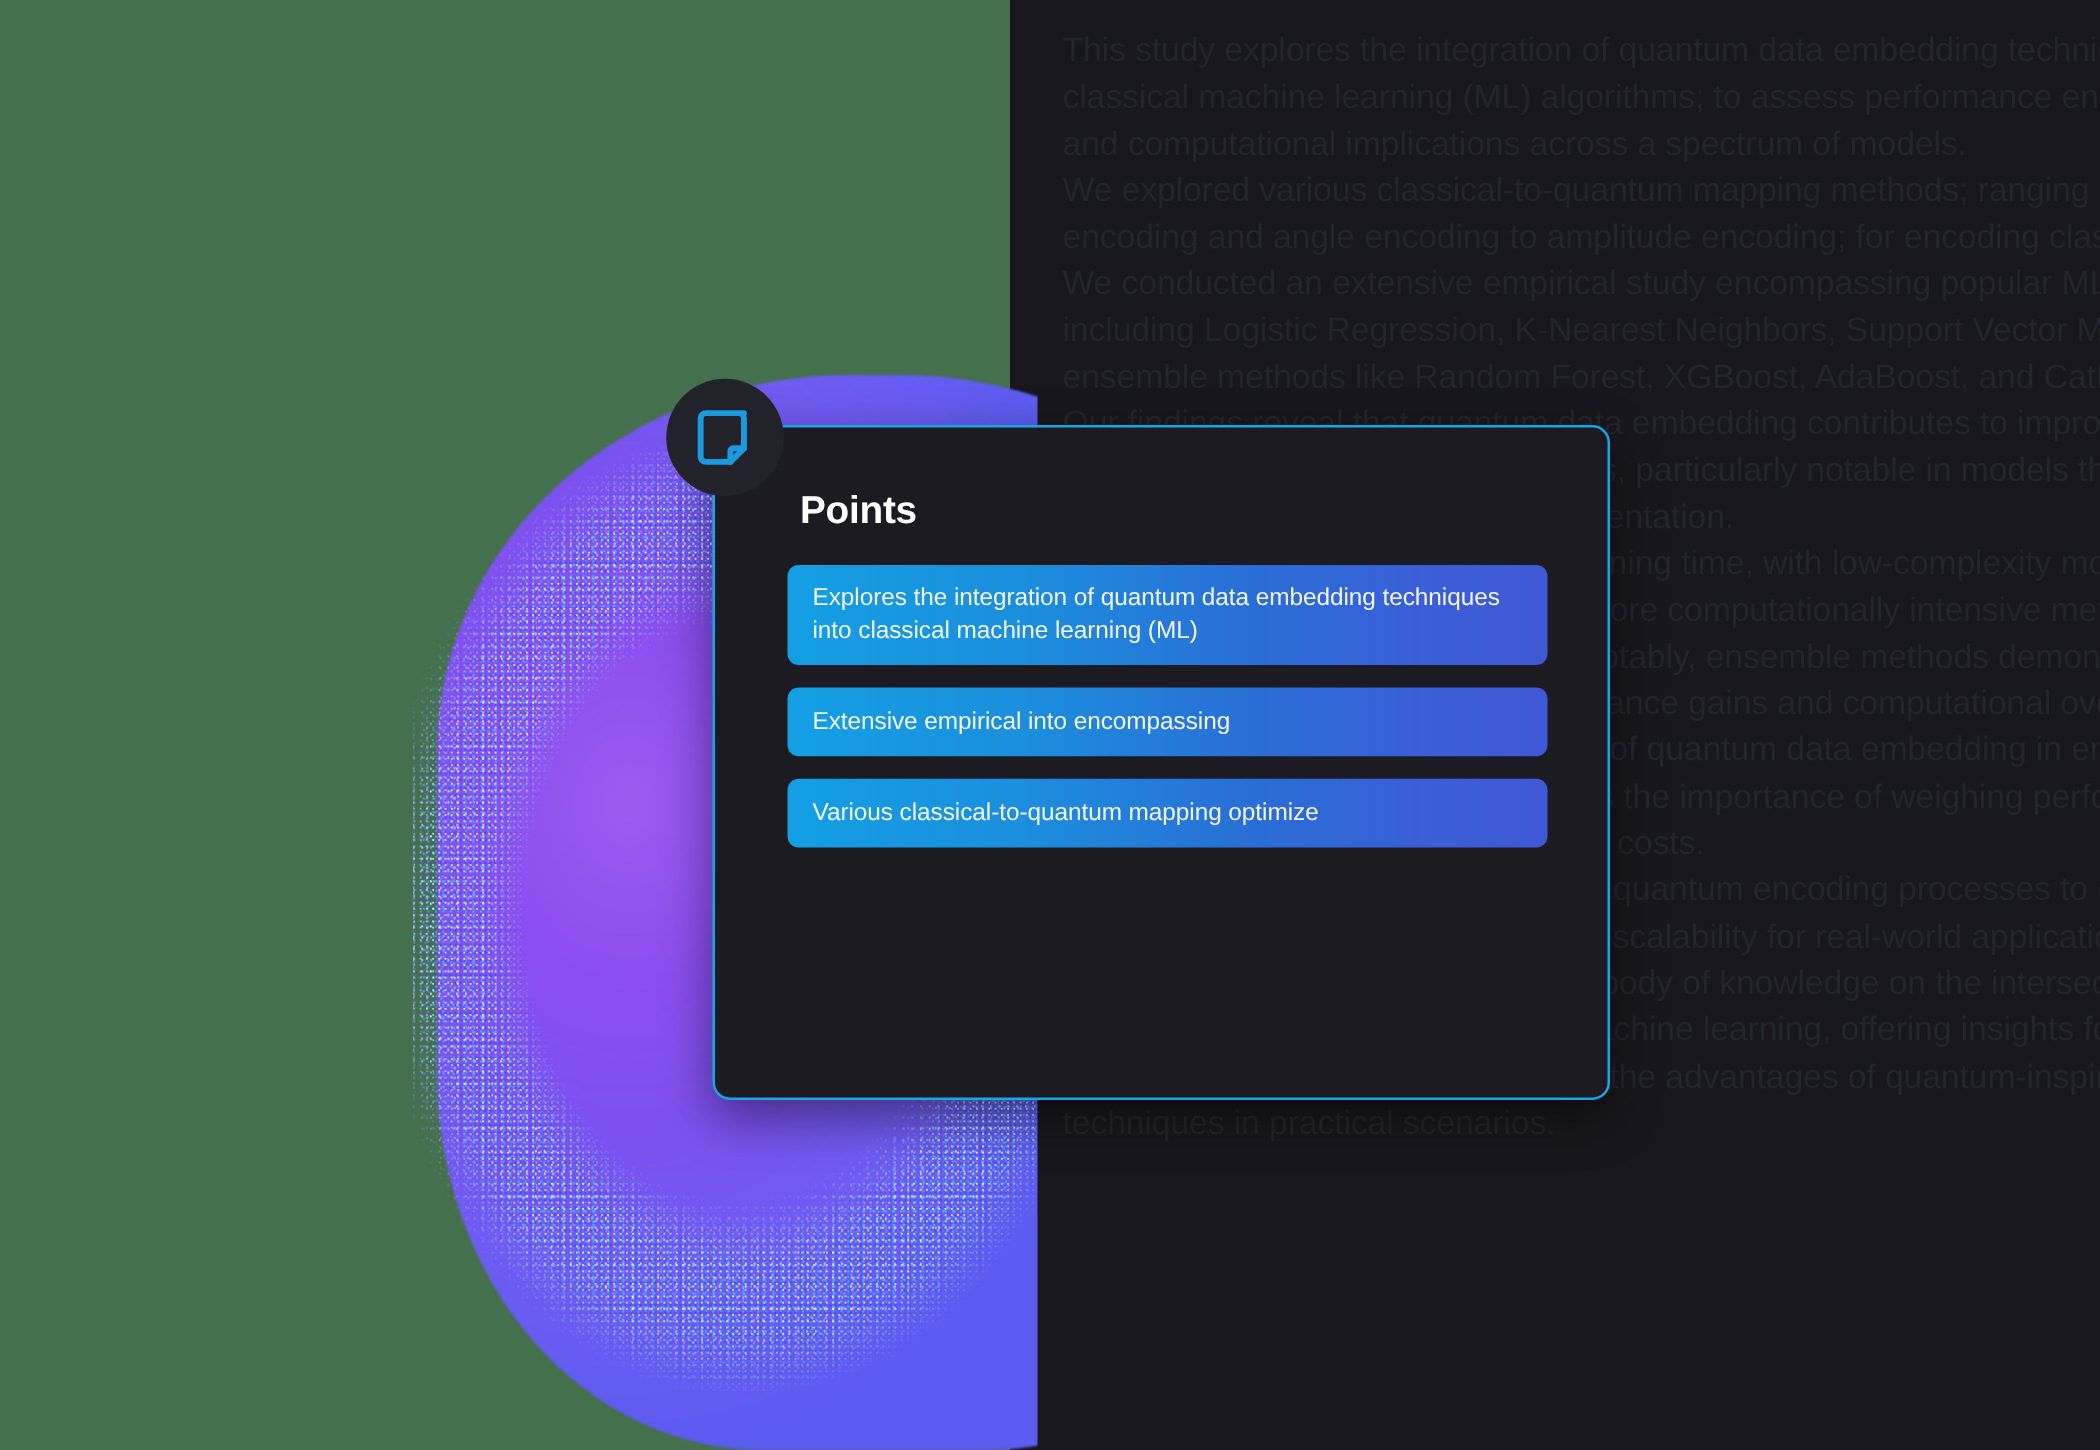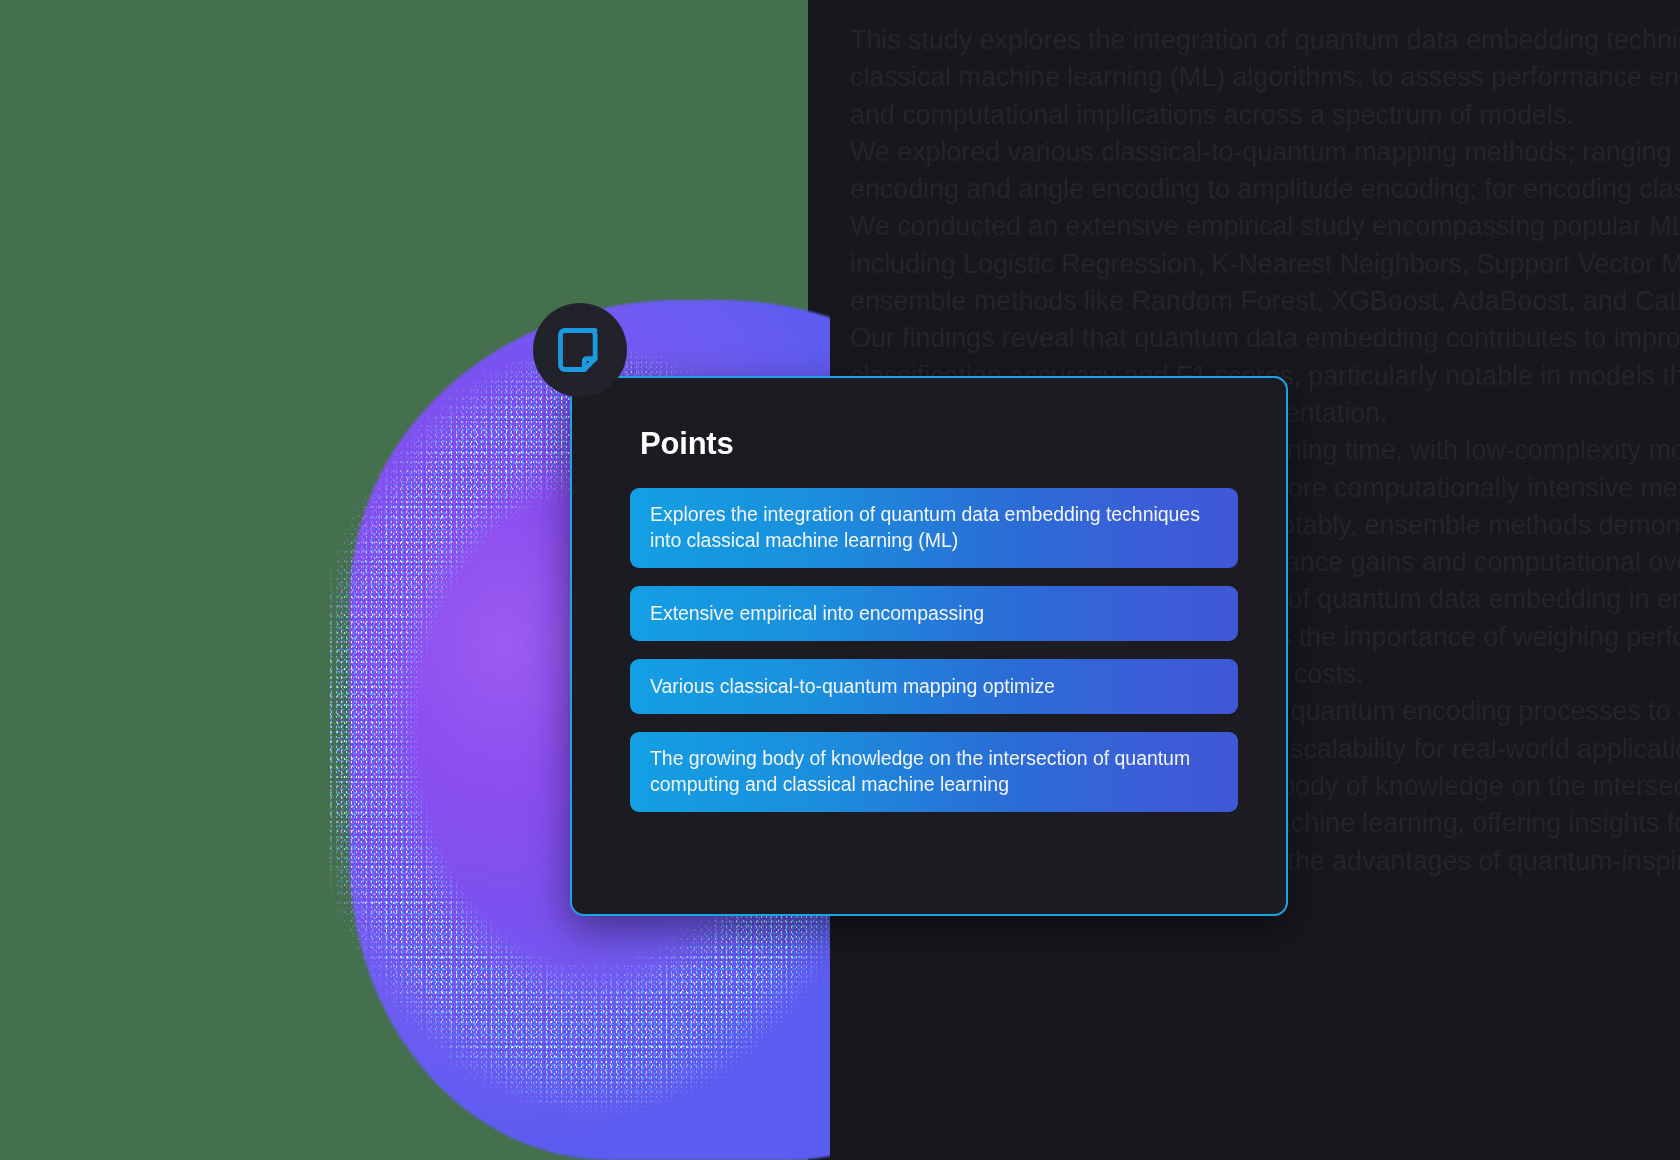--- a/index.html
+++ b/index.html
@@ -85,21 +85,20 @@
   
   .card {
     position:absolute;
     left:570px; top:340px;
     width:718px; height:540px;
     background:#1b1b21;
     border:2px solid #1ba5e8;
     border-radius:14px;
     z-index:5;
     box-shadow:0 14px 40px rgba(0,0,0,.45);
-    margin-top:36px;
   }
   .card-title {
     position:absolute;
     left:68px; top:48px;
     font-size:31px;
     font-weight:bold;
     color:#ffffff;
     letter-spacing:-0.2px;
   }
 
@@ -151,21 +150,20 @@
     <div class="blob-noise"></div>
     <div class="blob-noise2"></div>
   </div>
 
   <div class="card">
     <div class="card-title">Points</div>
     <div class="pill-list" id="pill-list">
         <div class="pill two-line">Explores the integration of quantum data embedding techniques into classical machine learning (ML)</div>
         <div class="pill">Extensive empirical into encompassing</div>
         <div class="pill">Various classical-to-quantum mapping optimize</div>
-        <div class="pill two-line">The growing body of knowledge on the intersection of quantum computing and classical machine learning</div>
       </div>
   </div>
 
   <div class="badge">
     <span>
       <svg width="52" height="52" viewBox="0 0 24 24" fill="none" stroke="#1b9ae0" stroke-width="2.2" stroke-linecap="round" stroke-linejoin="round">
         <path d="M19 3H5a2 2 0 0 0-2 2v14a2 2 0 0 0 2 2h9l5-5V5a2 2 0 0 0-2-2z"></path>
         <path d="M14 21v-4a1 1 0 0 1 1-1h4"></path>
       </svg>
     </span>

